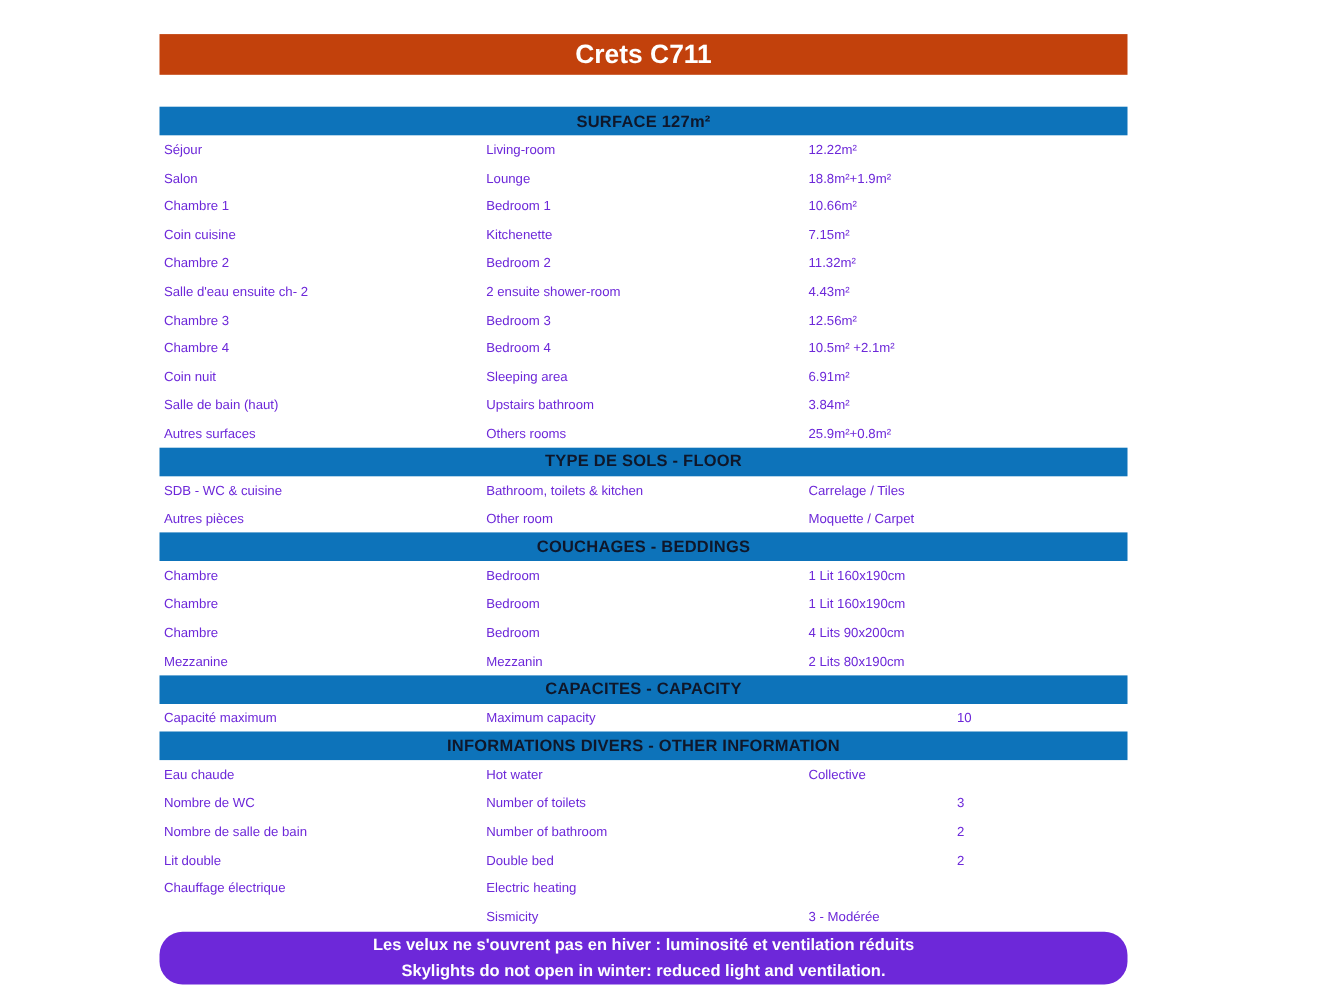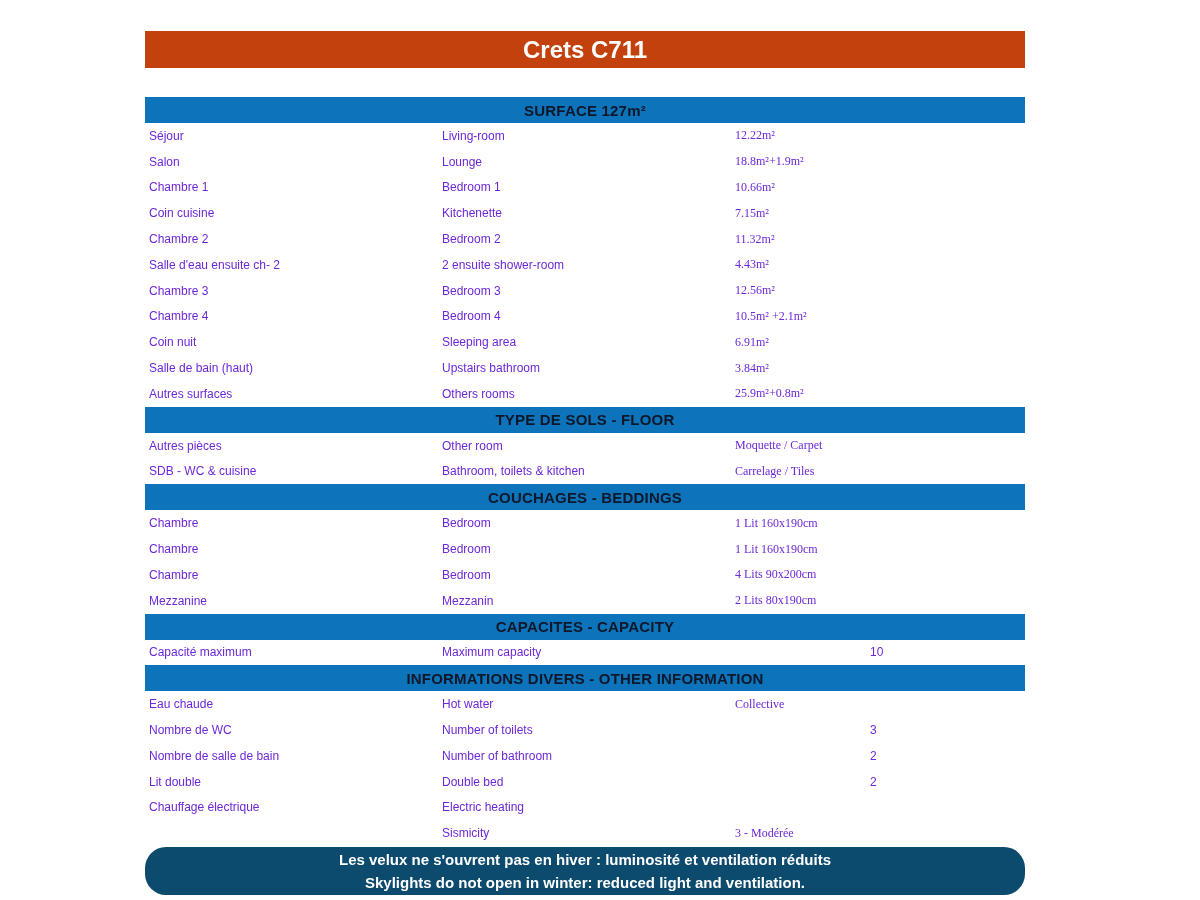--- a/index.html
+++ b/index.html
@@ -39,26 +39,26 @@
   .row {
     height: 25.8px;
     display: flex;
     align-items: center;
     padding-left: 4px;
     color: #6d28d9;
     font-size: 12px;
   }
   .cell-fr  { width: 293px; flex: none; }
   .cell-en  { width: 293px; flex: none; }
-  .cell-val { width: 135px; flex: none; font-family: Liberation Serif, serif; }
+  .cell-val { width: 135px; flex: none; }
   .cell-num { flex: 1; }
   .footer-bar {
     margin-top: 1px;
     height: 48px;
-    background: #0c4a6e;
+    background: #6d28d9;
     color: #ffffff;
     font-size: 15px;
     font-weight: bold;
     display: flex;
     flex-direction: column;
     align-items: center;
     justify-content: center;
     line-height: 23px;
     border-radius: 21px;
   }
@@ -137,29 +137,29 @@
         <div class="row">
           <div class="cell-fr">Autres surfaces</div>
           <div class="cell-en">Others rooms</div>
           <div class="cell-val">25.9m²+0.8m²</div>
           <div class="cell-num"></div>
         </div>
       </div>
       <div class="section">
         <div class="section-header">TYPE DE SOLS - FLOOR</div>
         <div class="row">
+          <div class="cell-fr">SDB - WC &amp; cuisine</div>
+          <div class="cell-en">Bathroom, toilets &amp; kitchen</div>
+          <div class="cell-val">Carrelage / Tiles</div>
+          <div class="cell-num"></div>
+        </div>
+        <div class="row">
           <div class="cell-fr">Autres pièces</div>
           <div class="cell-en">Other room</div>
           <div class="cell-val">Moquette / Carpet</div>
-          <div class="cell-num"></div>
-        </div>
-        <div class="row">
-          <div class="cell-fr">SDB - WC &amp; cuisine</div>
-          <div class="cell-en">Bathroom, toilets &amp; kitchen</div>
-          <div class="cell-val">Carrelage / Tiles</div>
           <div class="cell-num"></div>
         </div>
       </div>
       <div class="section">
         <div class="section-header">COUCHAGES - BEDDINGS</div>
         <div class="row">
           <div class="cell-fr">Chambre</div>
           <div class="cell-en">Bedroom</div>
           <div class="cell-val">1 Lit 160x190cm</div>
           <div class="cell-num"></div>

